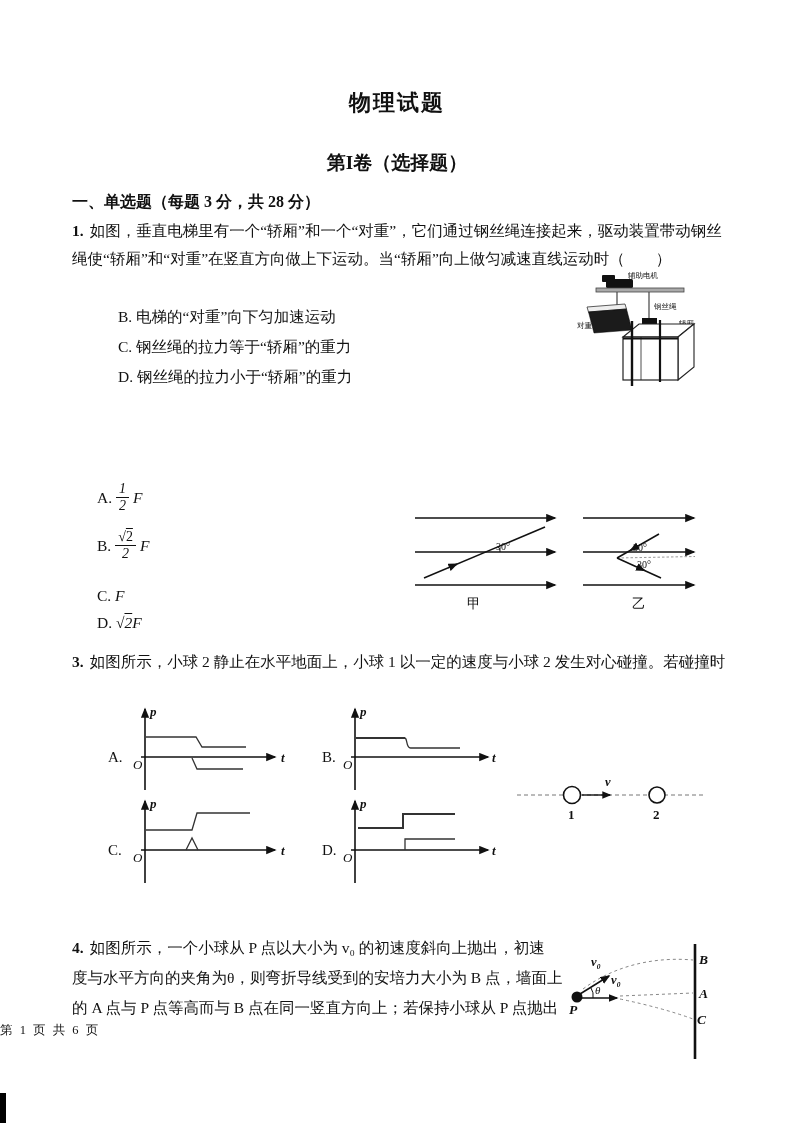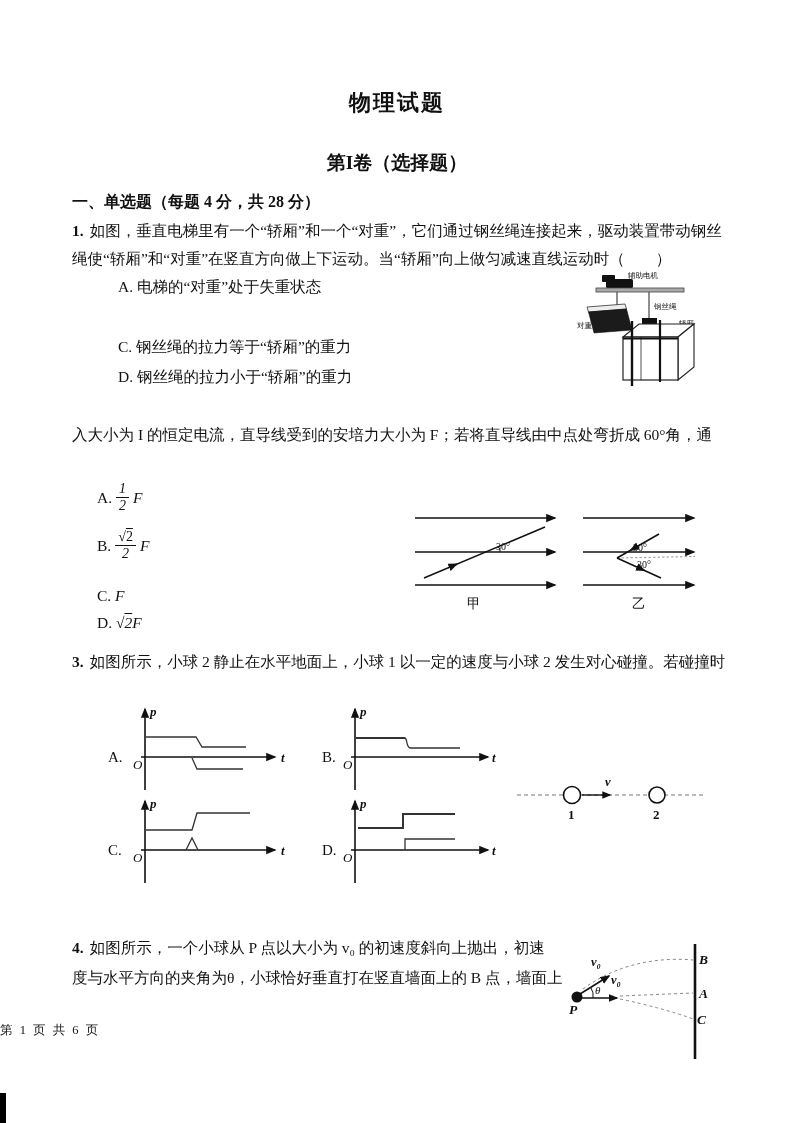--- a/index.html
+++ b/index.html
@@ -37,27 +37,27 @@
   .vlbl{font-size:12.5px;font-weight:bold;font-style:italic;}
   .balllbl{font-size:13px;font-weight:bold;}
 </style>
 </head>
 <body>
 
 <div class="page">
 
   <div class="abs doc-title">物理试题</div>
   <div class="abs doc-subtitle">第I卷（选择题）</div>
-  <div class="abs section-heading">一、单选题（每题 4 分，共 28 分）</div>
+  <div class="abs section-heading">一、单选题（每题 3 分，共 28 分）</div>
 
   <div class="abs line qline" style="top:221px">
     <span class="qnum">1.</span><span>如图，垂直电梯里有一个“轿厢”和一个“对重”，它们通过钢丝绳连接起来，驱动装置带动钢丝</span>
   </div>
   <div class="abs line qline" style="top:249px">绳使“轿厢”和“对重”在竖直方向做上下运动。当“轿厢”向上做匀减速直线运动时（　　）</div>
-  <div class="abs line opt" style="top:277px">A. 电梯的“对重”处于失重状态</div>
+  <div class="abs line opt" style="top:307px">B. 电梯的“对重”向下匀加速运动</div>
   <div class="abs line opt" style="top:337px">C. 钢丝绳的拉力等于“轿厢”的重力</div>
   <div class="abs line opt" style="top:367px">D. 钢丝绳的拉力小于“轿厢”的重力</div>
 
   <svg class="fig" style="left:573px;top:260px" width="135" height="130" viewBox="0 0 135 130">
     <text class="tinylbl" x="55" y="18">辅助电机</text>
     <rect x="29" y="15" width="13" height="7" rx="1" fill="#111"></rect>
     <rect x="33" y="19" width="27" height="9" rx="1.5" fill="#111"></rect>
     <rect x="23" y="28" width="88" height="4" fill="#aaa" stroke="#444" stroke-width="0.8"></rect>
     <line x1="44" y1="32" x2="44" y2="47" stroke="#444" stroke-width="1.2"></line>
     <line x1="76" y1="32" x2="76" y2="62" stroke="#444" stroke-width="1.2"></line>
@@ -70,21 +70,20 @@
     <polygon points="50,77 66,64 121,64 105,77" fill="#fff" stroke="#222" stroke-width="1.1"></polygon>
     <polygon points="105,77 121,64 121,107 105,120" fill="#fff" stroke="#222" stroke-width="1.1"></polygon>
     <rect x="50" y="77" width="55" height="43" fill="#fff" stroke="#222" stroke-width="1.2"></rect>
     <line x1="68" y1="77" x2="68" y2="120" stroke="#222" stroke-width="0.8"></line>
     <line x1="87" y1="77" x2="87" y2="120" stroke="#222" stroke-width="0.8"></line>
     <line x1="50" y1="78.5" x2="105" y2="78.5" stroke="#111" stroke-width="2"></line>
     <line x1="59" y1="61" x2="59" y2="126" stroke="#111" stroke-width="2.4"></line>
     <line x1="87" y1="60" x2="87" y2="122" stroke="#111" stroke-width="2.2"></line>
   </svg>
 
-  <div class="abs line qline" style="top:425px">入大小为 I 的恒定电流，直导线受到的安培力大小为 F；若将直导线由中点处弯折成 60°角，通</div>
 
   <div class="abs opt2" style="top:481px">
     <span>A.</span>
     <span class="frac">
       <span class="num var">1</span>
       <span class="den var">2</span>
     </span>
     <span class="var">F</span>
   </div>
 
@@ -219,21 +218,22 @@
     <line x1="77" y1="33" x2="105" y2="33" stroke="#111" stroke-width="1.4" marker-end="url(#ar-ball)"></line>
     <text class="vlbl" x="100" y="24">v</text>
     <circle cx="152" cy="33" r="8" fill="#fff" stroke="#111" stroke-width="1.6"></circle>
     <text class="balllbl" x="63" y="57">1</text>
     <text class="balllbl" x="148" y="57">2</text>
   </svg>
 
   <div class="abs line qline" style="top:938px">
     <span class="qnum">4.</span><span>如图所示，一个小球从 P 点以大小为 v₀ 的初速度斜向上抛出，初速</span>
   </div>
-  <div class="abs line qline" style="top:968px">度与水平方向的夹角为θ，小球恰好垂直打在竖直墙面上的 B 点，墙面上</div>
+  <div class="abs line qline" style="top:968px">度与水平方向的夹角为θ，则弯折导线受到的安培力大小为 B 点，墙面上</div>
+  <div class="abs line qline" style="top:998px">的 A 点与 P 点等高而与 B 点在同一竖直方向上；若保持小球从 P 点抛出</div>
 
   <svg class="fig" style="left:548px;top:933px" width="246" height="135" viewBox="0 0 246 135">
     <defs>
         <marker id="ar-q4" markerWidth="8" markerHeight="8" refX="5.5" refY="2.6" orient="auto">
           <path d="M0,0 L6.5,2.6 L0,5.2 z" fill="#111"></path>
         </marker>
       </defs>
     <line x1="147" y1="11" x2="147" y2="126" stroke="#111" stroke-width="2.6"></line>
     <path d="M35,56 C70,30 112,24 145,27" fill="none" stroke="#888" stroke-width="1" stroke-dasharray="3,3"></path>
     <line x1="72" y1="63" x2="145" y2="60" stroke="#888" stroke-width="1" stroke-dasharray="3,3"></line>

